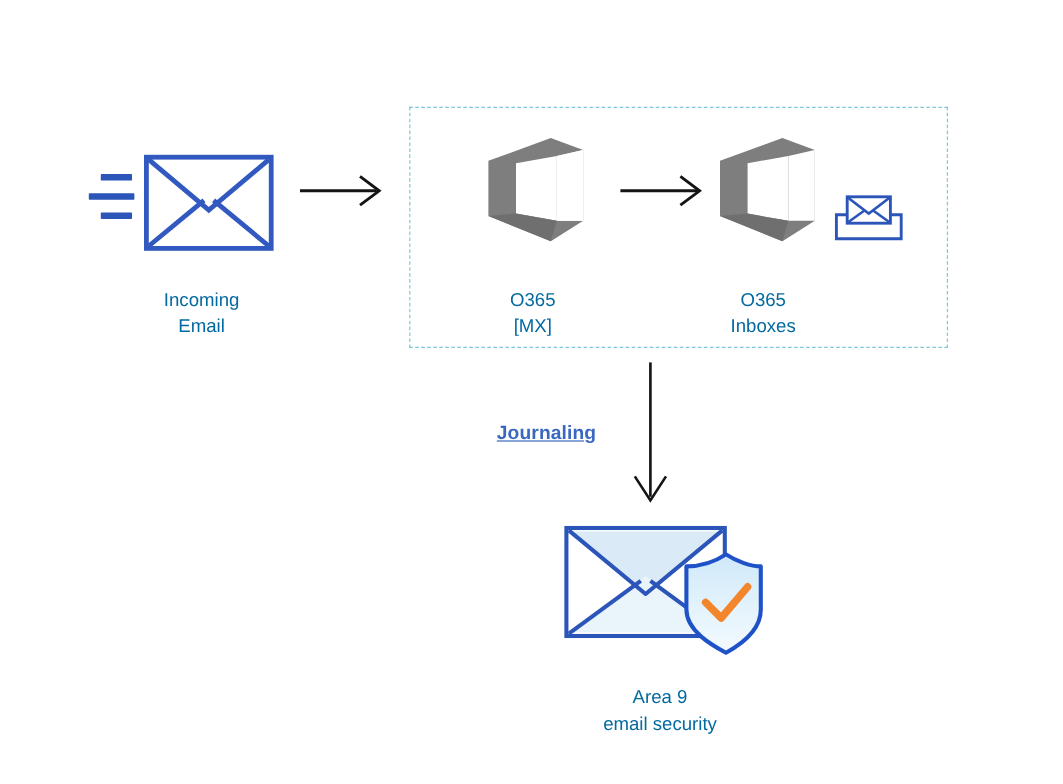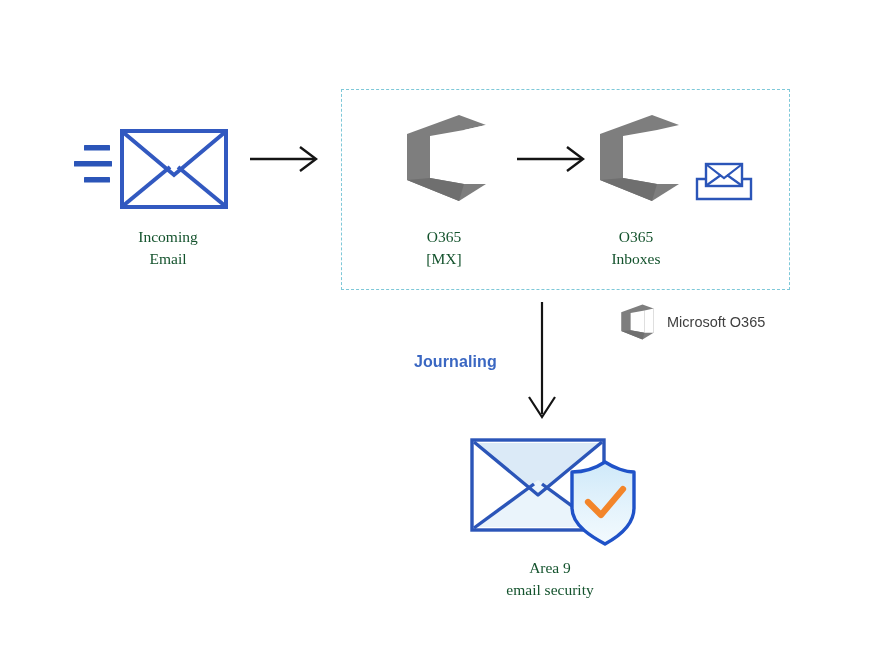--- a/index.html
+++ b/index.html
@@ -19,25 +19,26 @@
     background: #ffffff;
     overflow: hidden;
   }
 
   
   .node { position: absolute; }
 
   .caption {
     position: absolute;
     text-align: center;
-    color: #14532d;
+    color: #0369a1;
     font-size: 15.5px;
     line-height: 1.42;
     white-space: pre-line;
-    font-family: Liberation Serif, serif;
+    font-family: Liberation Sans, sans-serif;
+    margin-top: 14px;
   }
 
   
   #o365-zone {
     position: absolute;
     left: 341px;
     top: 89px;
     width: 449px;
     height: 201px;
     border: 1.6px dashed #7ec8d8;
@@ -47,20 +48,21 @@
   
   #journaling-label {
     position: absolute;
     left: 414px;
     top: 353px;
     font-size: 16px;
     font-weight: 600;
     color: #3a67c2;
     letter-spacing: .1px;
     font-family: "Liberation Sans", sans-serif;
+    text-decoration: underline;
   }
 
   
   #legend {
     position: absolute;
     left: 620px;
     top: 303px;
     display: flex;
     align-items: center;
     gap: 11px;
@@ -144,29 +146,20 @@
 
       <path d="M3 20 L57 20 L57 40 L3 40 Z" fill="#ffffff" stroke="#2b55b8" stroke-width="2.4"></path>
 
       <rect x="12" y="5" width="36" height="22" fill="#ffffff" stroke="#2b55b8" stroke-width="2.4"></rect>
       <path d="M13 6 L30 19 L47 6" fill="none" stroke="#2b55b8" stroke-width="2.2"></path>
       <path d="M13 26 L27 16" fill="none" stroke="#2b55b8" stroke-width="2.2"></path>
       <path d="M47 26 L33 16" fill="none" stroke="#2b55b8" stroke-width="2.2"></path>
     </svg>
   </div>
 
-  <div id="legend">
-    <svg width="36" height="38" viewBox="0 0 88 92">
-      <path d="M3 22 L55 3 L82 13 L82 72 L55 89 L3 68 Z" fill="#7e7e7e"></path>
-      <path d="M26 24 L60 18 L60 72 L26 66 Z" fill="#ffffff"></path>
-      <path d="M3 68 L26 66 L60 72 L55 89 Z" fill="#6f6f6f"></path>
-      <path d="M60 18 L82 13 L82 72 L60 72 Z" fill="#ffffff"></path>
-    </svg>
-    <span class="legend-text">Microsoft O365</span>
-  </div>
 
   <div class="node" style="left:522px; top:300px;">
     <svg width="40" height="124" viewBox="0 0 40 124">
       <path d="M20 2 L20 114" fill="none" stroke="#141414" stroke-width="2.2"></path>
       <path d="M7 97 L20 117 L33 97" fill="none" stroke="#141414" stroke-width="2.2" stroke-linecap="butt" stroke-linejoin="miter"></path>
     </svg>
   </div>
 
   <div id="journaling-label">Journaling</div>
 

